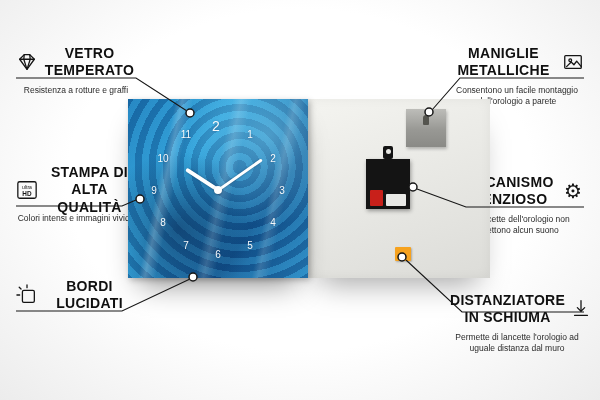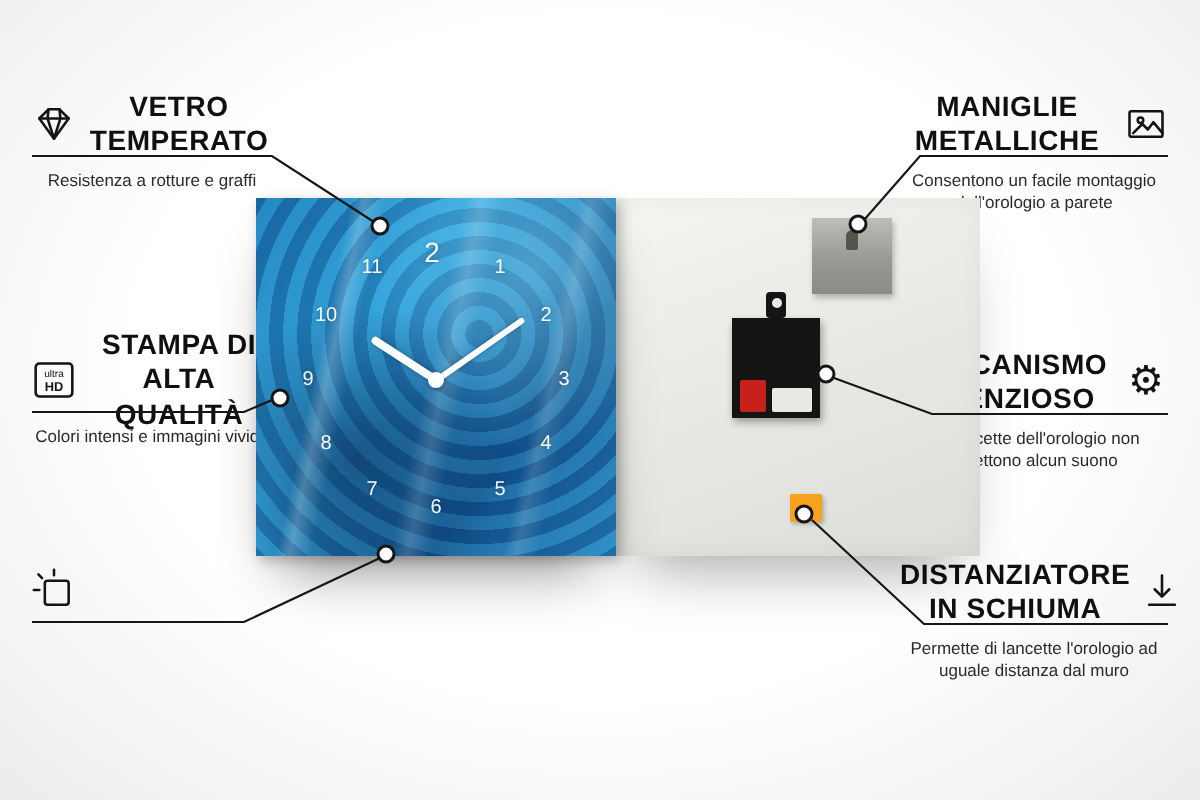--- a/index.html
+++ b/index.html
@@ -81,21 +81,21 @@
   .movement .label{position:absolute;left:20px;top:35px;width:20px;height:12px;background:#e9e9e6;border-radius:1px;}
   .foam{position:absolute;left:87px;top:148px;width:16px;height:14px;background:#f6a21e;border-radius:1px;
         box-shadow:1px 1px 2px rgba(0,0,0,.25);}
 
   
   .c-l1{top:46px;left:16px;width:120px;}
   .c-l2{top:174px;left:16px;width:120px;}
   .c-l3{top:279px;left:16px;width:120px;}
   .c-r1{top:46px;left:450px;width:134px;}
   .c-r2{top:175px;left:450px;width:134px;}
-  .c-r3{top:280px;left:450px;width:134px;}
+  .c-r3{top:293px;left:450px;width:134px;}
 </style>
 </head>
 <body>
 
 <div class="stage">
 
   <div class="clock-front">
     <span class="num n12">2</span>
     <span class="num n1">1</span>
     <span class="num n2">2</span>
@@ -168,20 +168,21 @@
   </div>
 
   <div class="callout c-l3">
     <div class="row">
       <span class="icon">
         <svg viewBox="0 0 24 24">
           <rect x="7" y="7" width="13" height="13" rx="1.5"></rect>
           <path d="M4 12 L1 12 M12 4 L12 1 M5.5 5.5 L3.5 3.5"></path>
         </svg>
       </span>
+      <div class="title">Bordi lucidati</div>
     </div>
   </div>
 
   <div class="callout c-r1">
     <div class="row">
       <div class="title">Maniglie metalliche</div>
       <span class="icon">
         <svg viewBox="0 0 24 24">
           <rect x="3" y="5" width="18" height="14" rx="1"></rect>
           <circle cx="9" cy="10" r="1.5"></circle>

